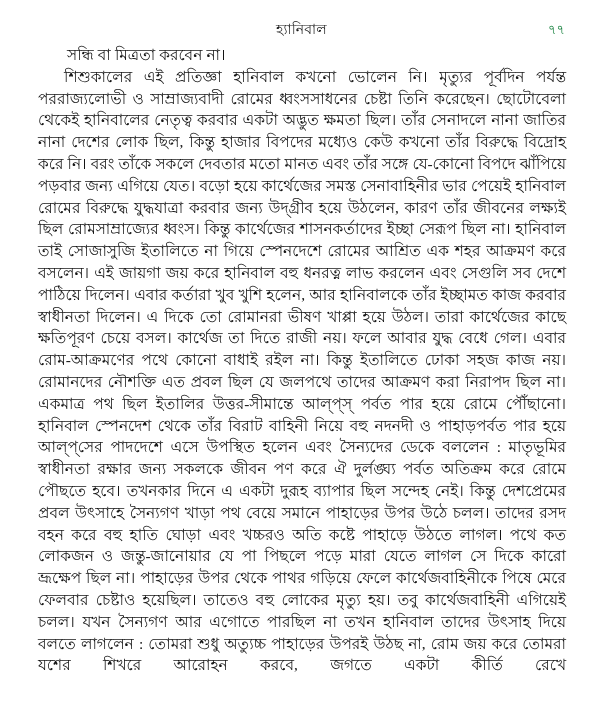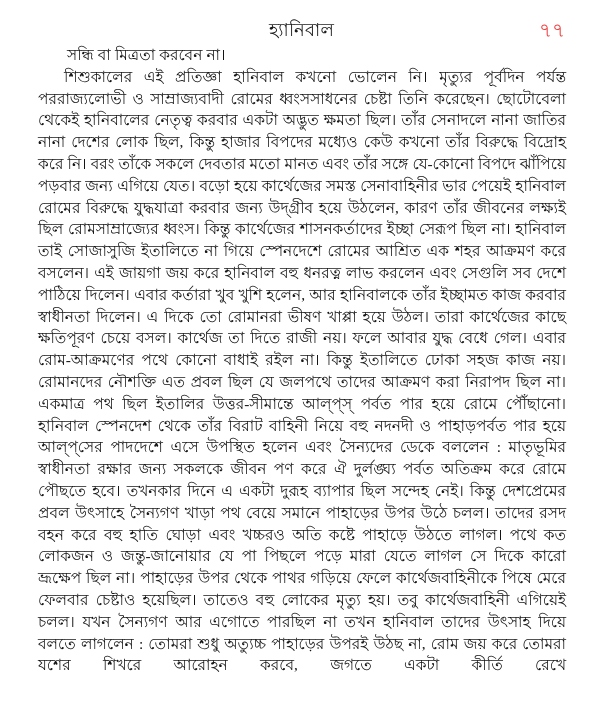--- a/index.html
+++ b/index.html
@@ -30,33 +30,33 @@
     top: 20px;
     left: 38px;
     right: 35px;
     height: 24px;
   }
   .running-head .book-title {
     position: absolute;
     left: 0;
     right: 0;
     text-align: center;
-    font-size: 18px;
+    font-size: 14px;
     line-height: 20px;
     letter-spacing: 0.2px;
     color: #1a1a1a;
     white-space: nowrap;
   }
   .running-head .folio {
     position: absolute;
     right: 0;
     top: 0;
-    font-size: 20px;
+    font-size: 13px;
     line-height: 20px;
-    color: #ef4444;
+    color: #15803d;
     text-align: right;
   }
 
   
   .textblock {
     position: absolute;
     top: 44px;
     left: 38px;
     width: 528px;
   }

